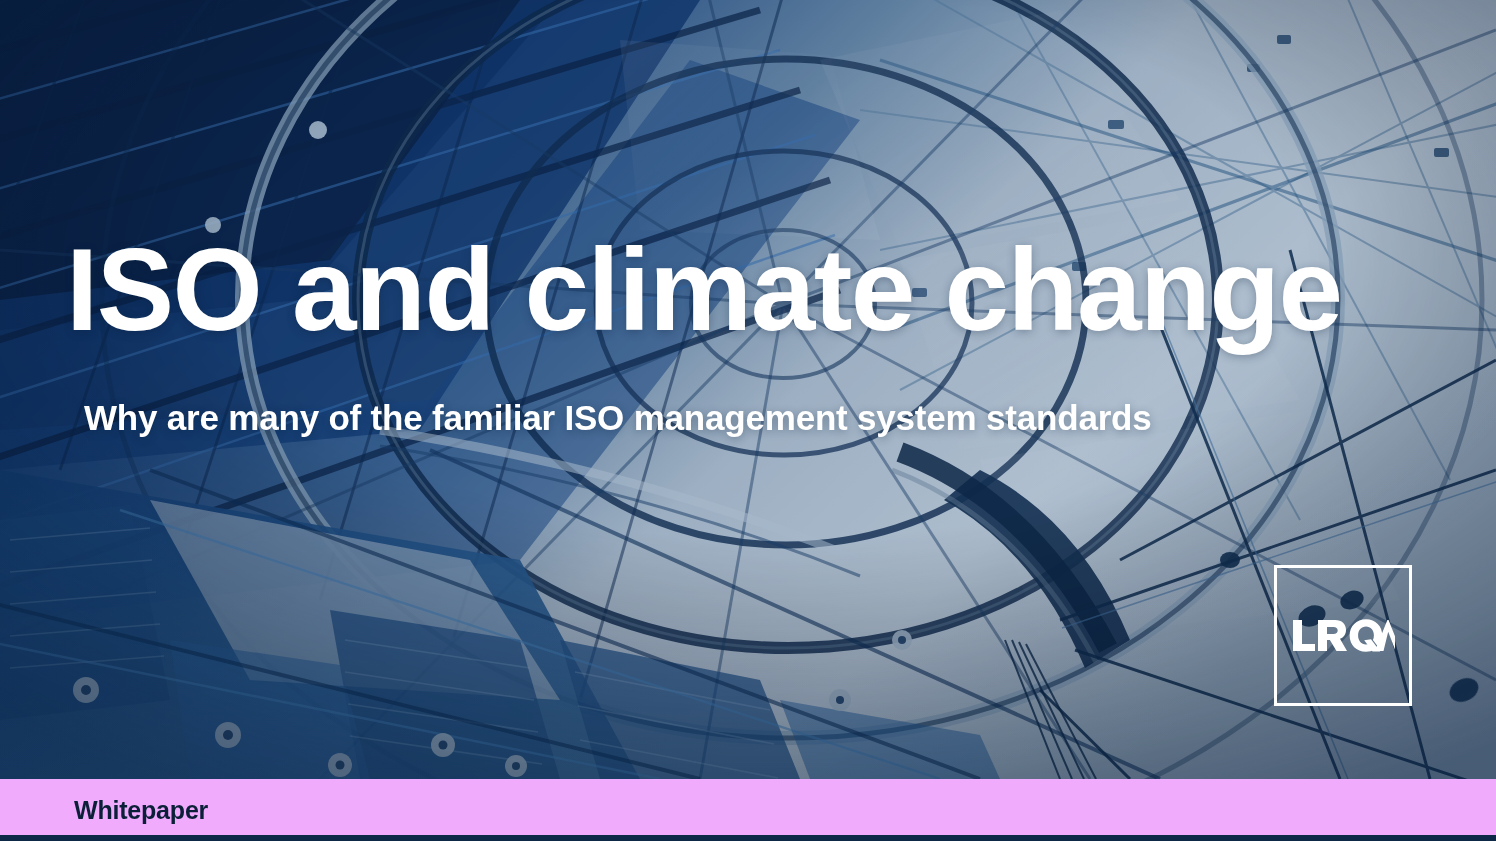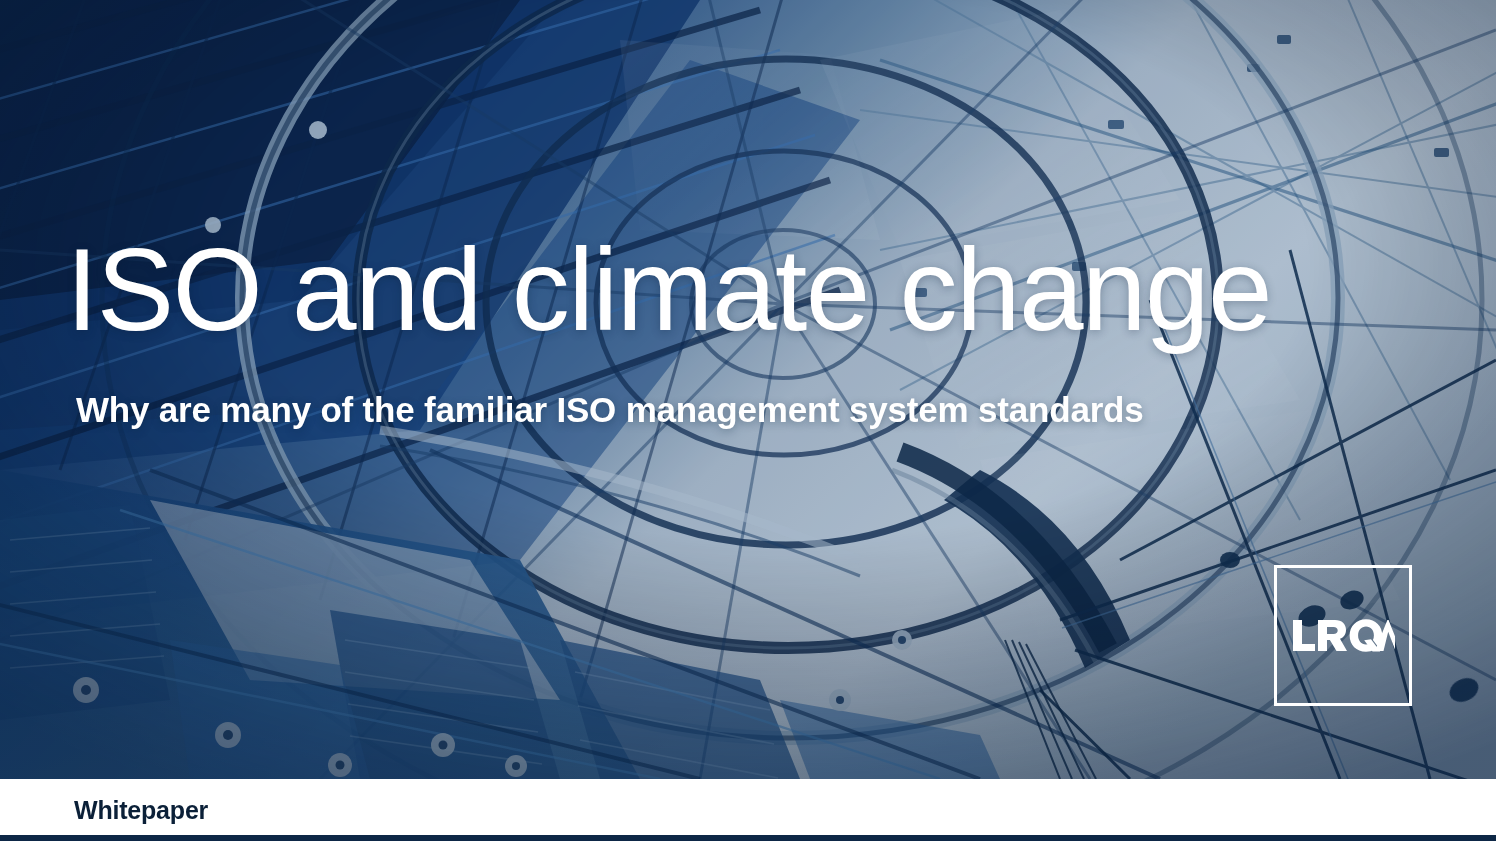--- a/index.html
+++ b/index.html
@@ -37,31 +37,31 @@
   }
 
   
   .headline {
     position: absolute;
     left: 66px;
     top: 232px;
     margin: 0;
     font-size: 116px;
     line-height: 1.0;
-    font-weight: 400;
+    font-weight: 700;
     color: #ffffff;
     letter-spacing: -1.5px;
     white-space: nowrap;
     text-shadow: 0 2px 10px rgba(10,28,52,0.30);
   }
   .subtitle {
     position: absolute;
     left: 68px;
     top: 379px;
-    margin: 8px;
+    margin: 16px;
     width: 1260px;
     font-size: 35px;
     line-height: 45px;
     font-weight: 700;
     color: #ffffff;
     letter-spacing: -0.2px;
     text-shadow: 0 2px 9px rgba(10,28,52,0.35);
   }
   .subtitle span { display: block; }
 
@@ -84,21 +84,21 @@
     display: block;
   }
 
   
   .footer-bar {
     position: absolute;
     left: 0;
     top: 779px;
     width: 1496px;
     height: 56px;
-    background: #ffffff;
+    background: #f0abfc;
   }
   .footer-label {
     position: absolute;
     left: 74px;
     top: 16px;
     margin: 0;
     font-size: 25px;
     line-height: 30px;
     font-weight: 700;
     color: #0b2038;

